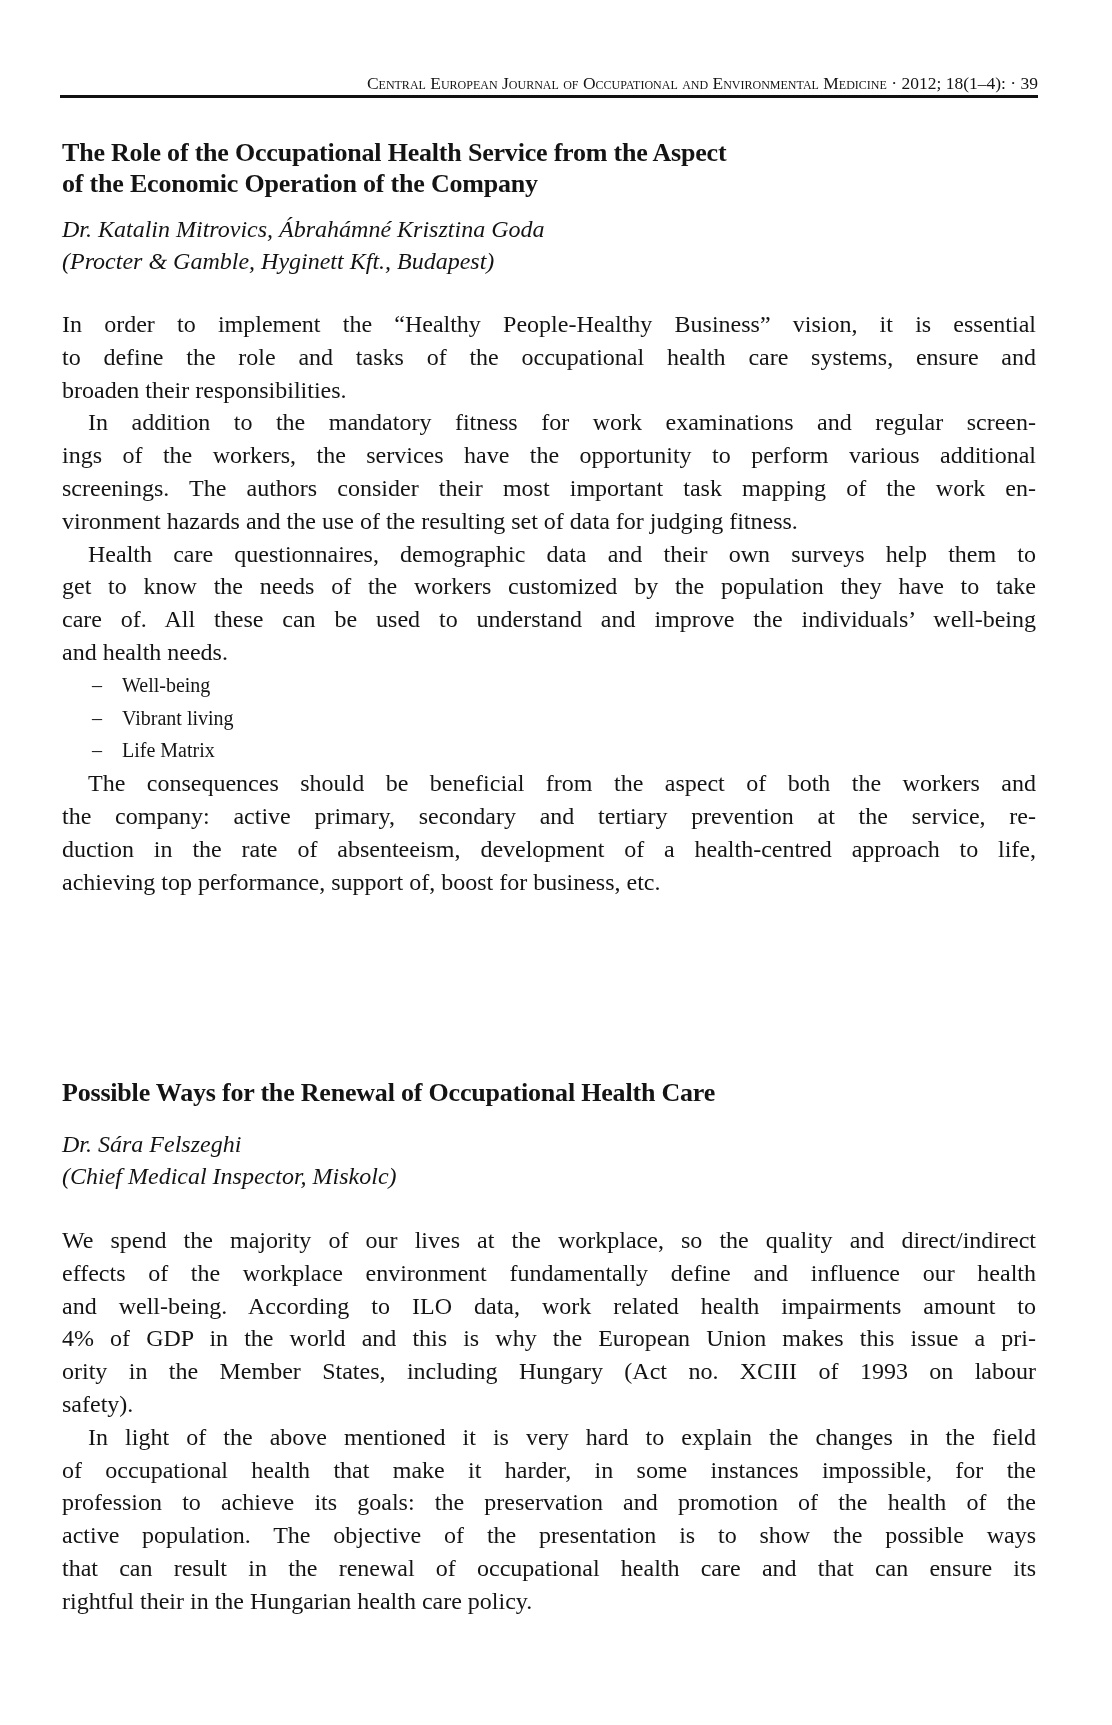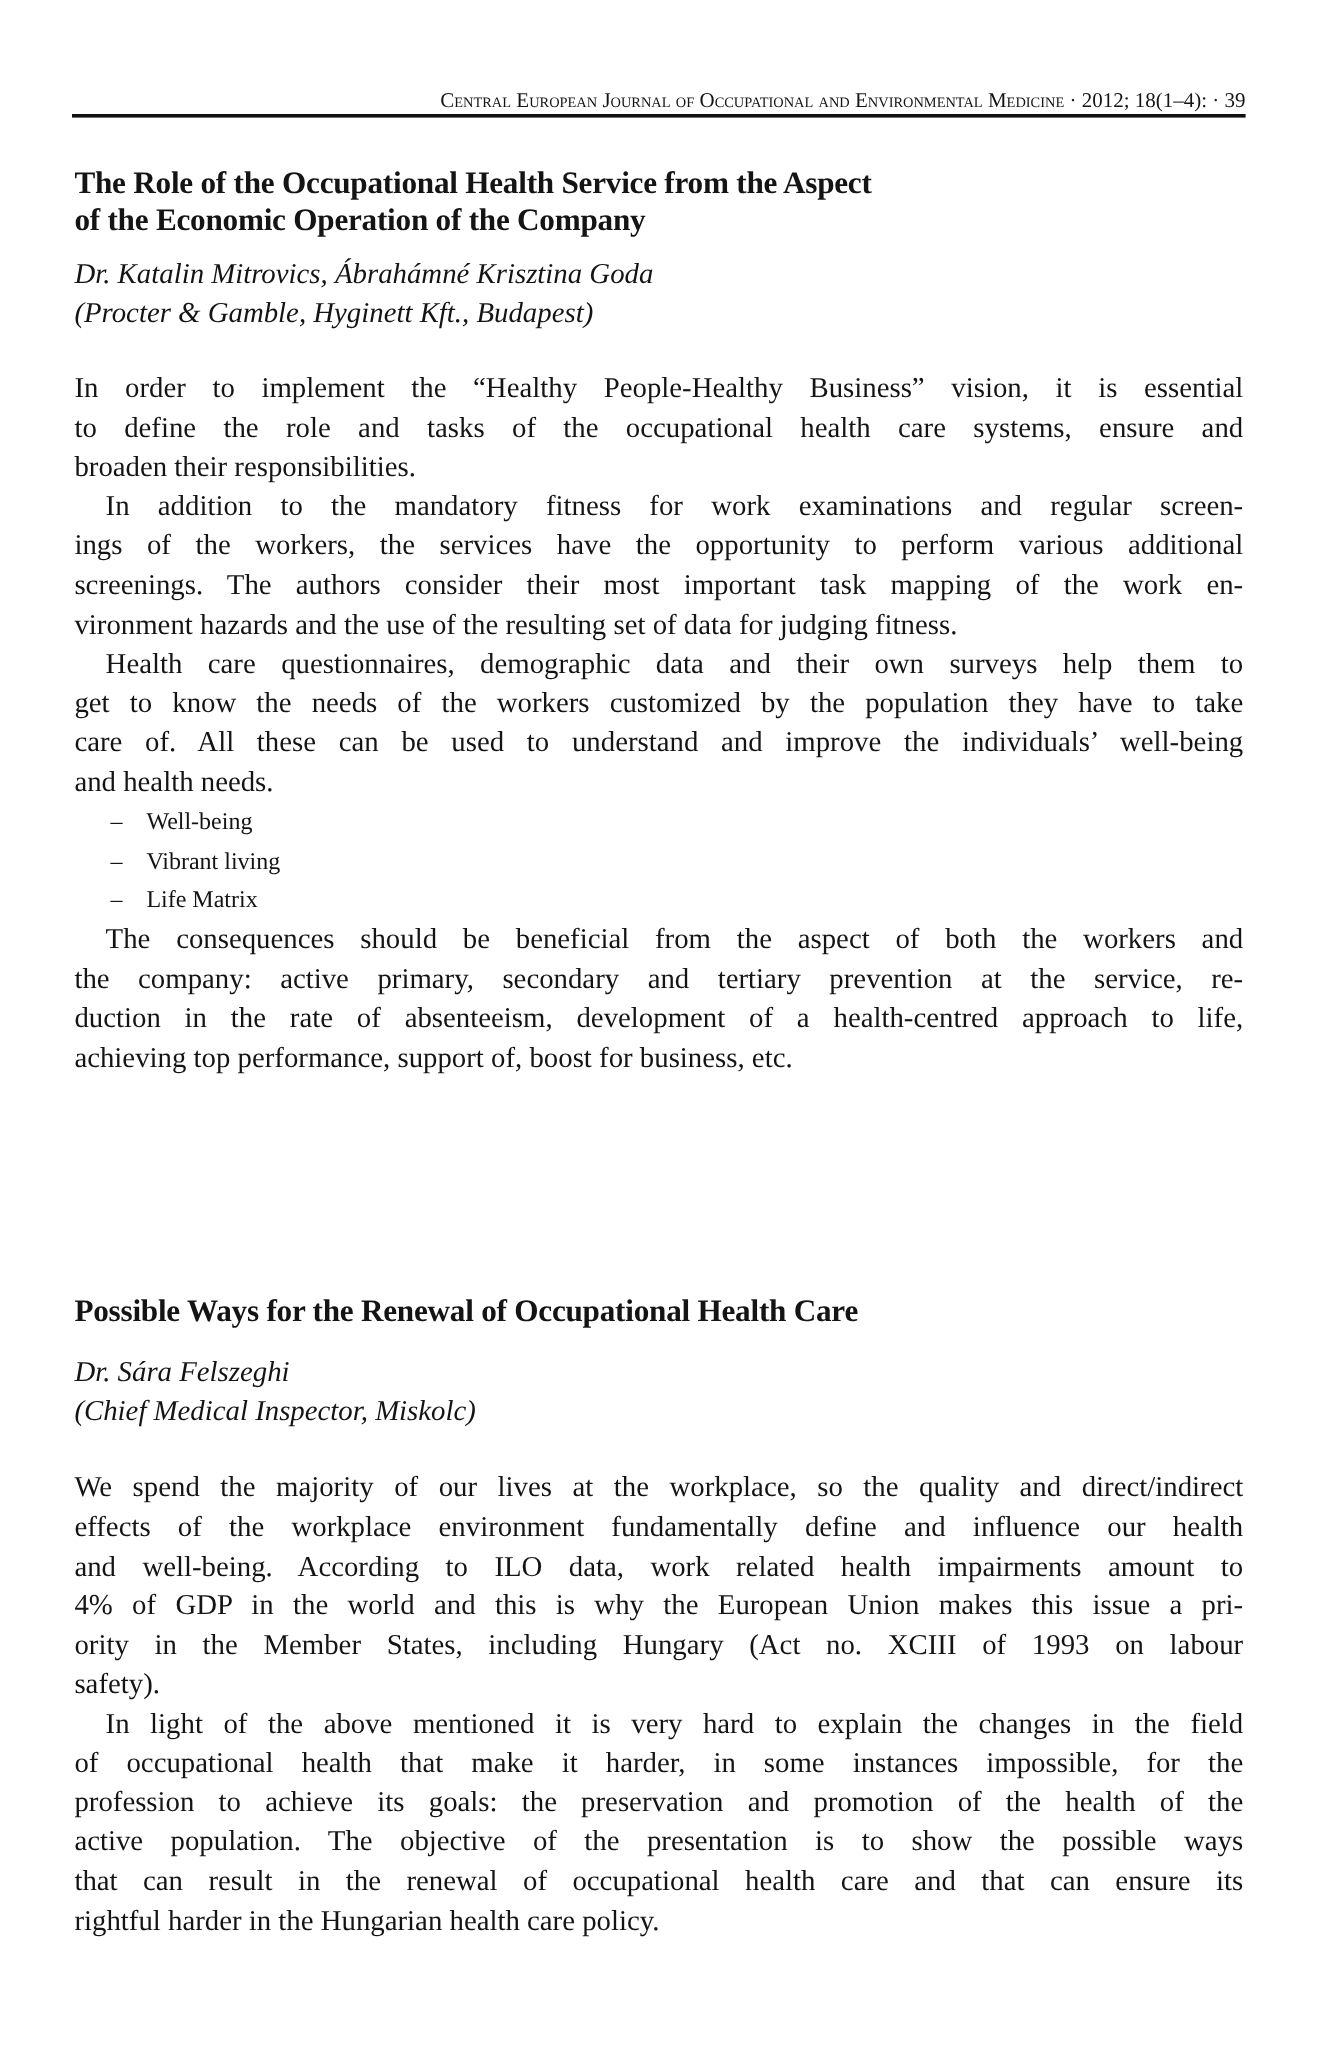--- a/index.html
+++ b/index.html
@@ -102,18 +102,18 @@
         <span class="line">4% of GDP in the world and this is why the European Union makes this issue a pri-</span>
         <span class="line">ority in the Member States, including Hungary (Act no. XCIII of 1993 on labour</span>
         <span class="line last">safety).</span>
       </p>
       <p class="para">
         <span class="line indent">In light of the above mentioned it is very hard to explain the changes in the field</span>
         <span class="line">of occupational health that make it harder, in some instances impossible, for the</span>
         <span class="line">profession to achieve its goals: the preservation and promotion of the health of the</span>
         <span class="line">active population. The objective of the presentation is to show the possible ways</span>
         <span class="line">that can result in the renewal of occupational health care and that can ensure its</span>
-        <span class="line last">rightful harder in the Hungarian health care policy.</span>
+        <span class="line last">rightful their in the Hungarian health care policy.</span>
       </p>
     </div>
   </div>
 
 </div>
 
 </body></html>

